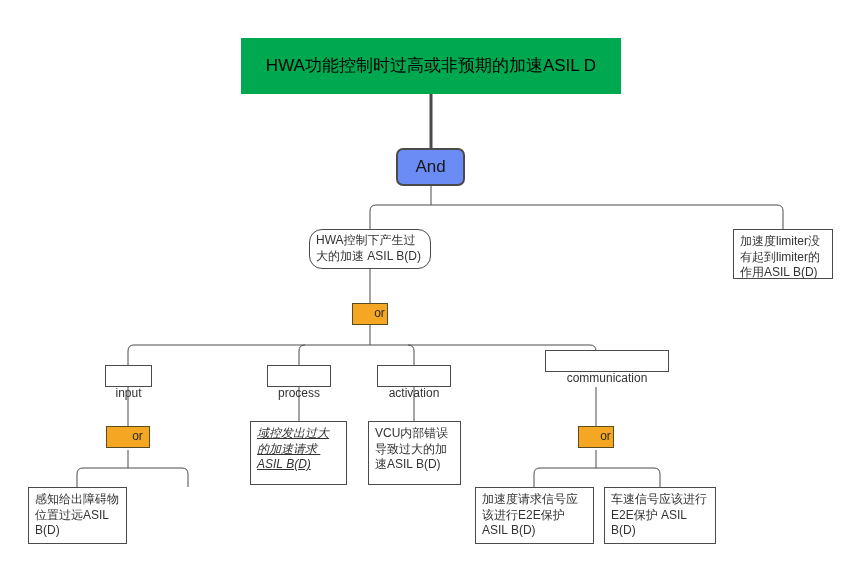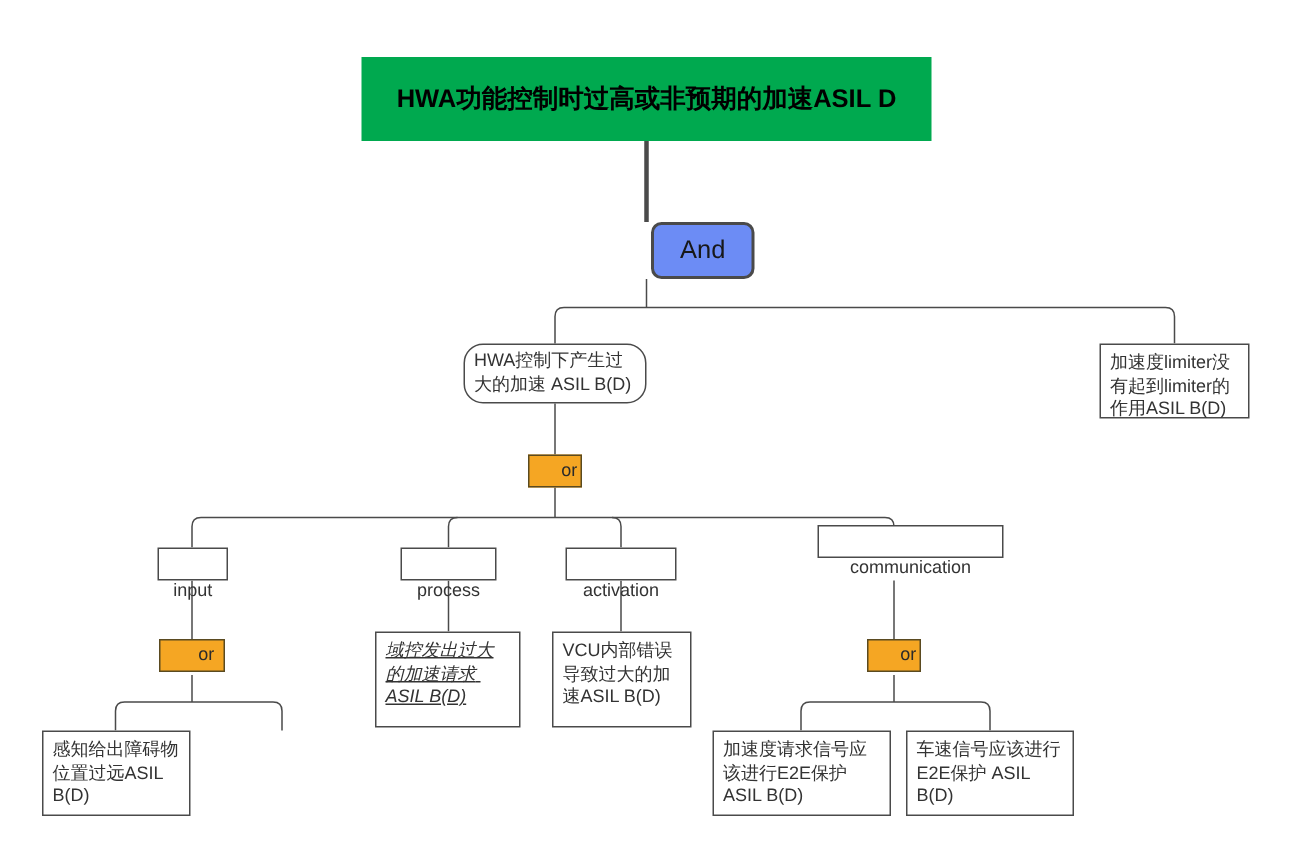--- a/index.html
+++ b/index.html
@@ -40,38 +40,37 @@
     white-space: pre-wrap;
     word-break: break-word;
   }
 
   
   .n-top {
     background: #00a94f;
     border: none;
     color: #000000;
     font-size: 17px;
-    font-weight: bold;
+    font-weight: normal;
     justify-content: center;
     text-align: center;
   }
   .n-top .node-inner {
     text-align: center;
   }
 
   
   .n-and {
     background: #6c8cf5;
     border: 2px solid #4a4a4a;
     border-radius: 7px;
     color: #17181a;
     font-size: 17px;
     justify-content: flex-start;
     text-align: center;
-    margin-left: 38px;
   }
   .n-and .node-inner { text-align: center; }
 
   
   .n-or {
     background: #f5a623;
     border: 1.5px solid #5a4a20;
     color: #2a2a2a;
     font-size: 12px;
     justify-content: center;

